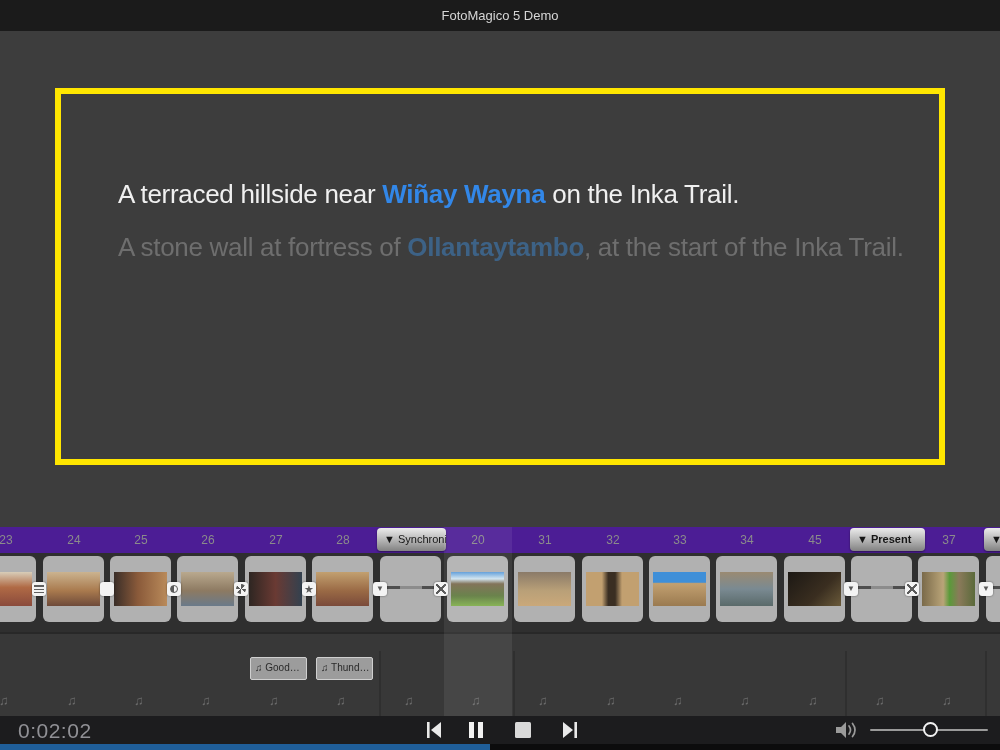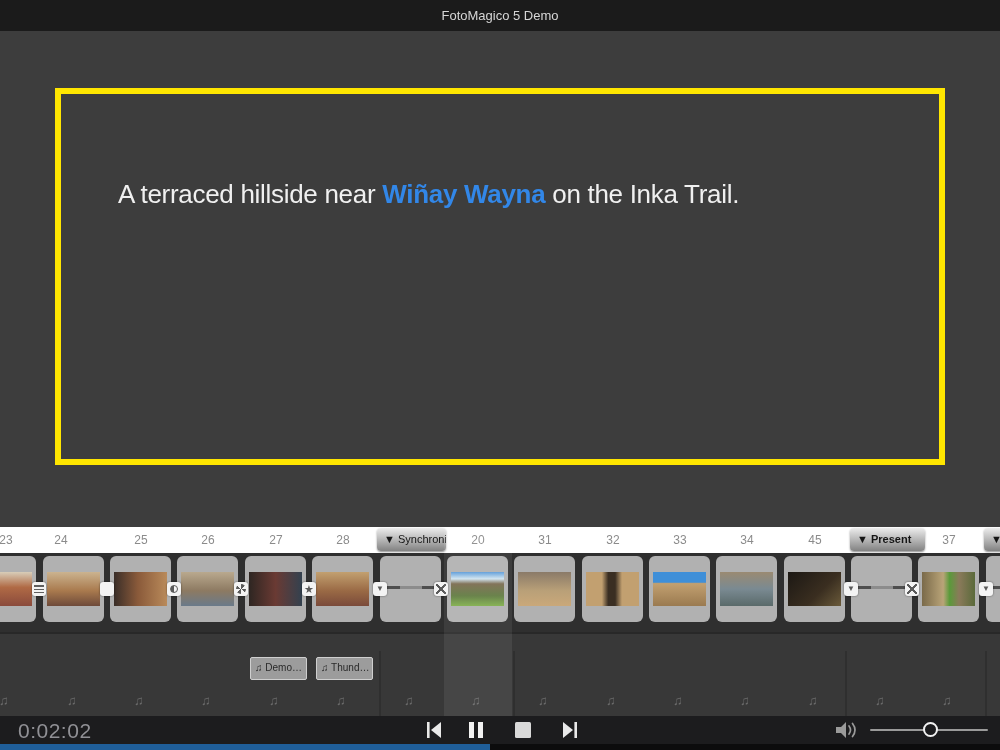--- a/index.html
+++ b/index.html
@@ -17,21 +17,21 @@
   .slide-text{position:absolute;left:118px;top:146px;width:800px;font-size:26px;line-height:35px;
               letter-spacing:-0.3px;}
   .slide-text p{margin:0 0 18px 0;}
   .t-white{color:#f0f0f0;text-align:center;}
   .t-blue{color:#3287e8;font-weight:bold;}
   .t-gray{color:#6e6e6e;}
   .t-mblue{color:#3d6286;font-weight:bold;}
 
   
   .timeline{position:absolute;left:0;top:527px;width:1000px;height:189px;background:#383838;}
-  .chapter-row{position:absolute;left:0;top:0;width:1000px;height:26px;background:#ffffff;}
+  .chapter-row{position:absolute;left:0;top:0;width:1000px;height:26px;background:#4c1d95;}
   .num{position:absolute;top:6px;width:34px;text-align:center;font-size:12px;color:#8b8b8b;}
   .chapter-label{position:absolute;top:1px;height:23px;box-sizing:border-box;padding:0 7px;
                  background:linear-gradient(180deg,#ececec 0%,#bdbdbd 45%,#828282 100%);
                  border-radius:4px;color:#161616;font-size:11px;line-height:23px;white-space:nowrap;
                  overflow:hidden;box-shadow:0 1px 2px rgba(0,0,0,.45);}
   .thumbs-row{position:absolute;left:0;top:26px;width:1000px;height:79px;background:#2f2f2f;}
   .slide-cell{position:absolute;top:3px;width:61px;height:66px;background:#b1b1b1;border-radius:6px;}
   .slide-photo{position:absolute;left:4px;top:16px;width:53px;height:34px;background:#888;}
   .title-line{position:absolute;top:33px;height:3px;background:#4e4e4e;z-index:3;}
   .title-line .lbl{position:absolute;left:50%;margin-left:-11px;top:0;width:22px;height:3px;background:#8c8c8c;}
@@ -77,27 +77,28 @@
 </style>
 </head>
 <body>
 
 <div class="titlebar">FotoMagico 5 Demo</div>
 
 <div class="stage">
   <div class="slide-frame"></div>
   <div class="slide-text">
       <p><span class="t-white">A terraced hillside near </span><span class="t-blue">Wiñay Wayna</span><span class="t-white"> on the Inka Trail.</span></p>
+      <p><span class="t-gray">A stone wall at fortress of </span><span class="t-mblue">Ollantaytambo</span><span class="t-gray">, at the start of the Inka Trail.</span></p>
     </div>
 </div>
 
 <div class="timeline">
   <div class="chapter-row">
       <div class="num" style="left: -11px;">23</div>
-      <div class="num" style="left: 44px; text-align: center;">24</div>
+      <div class="num" style="left: 57px; text-align: center;">24</div>
       <div class="num" style="left: 124px;">25</div>
       <div class="num" style="left: 191px;">26</div>
       <div class="num" style="left: 259px;">27</div>
       <div class="num" style="left: 326px;">28</div>
       <div class="num" style="left: 461px;">20</div>
       <div class="num" style="left: 528px;">31</div>
       <div class="num" style="left: 596px;">32</div>
       <div class="num" style="left: 663px;">33</div>
       <div class="num" style="left: 730px;">34</div>
       <div class="num" style="left: 798px;">45</div>
@@ -166,21 +167,21 @@
       <div class="slide-cell" style="left: 986px;"></div>
       <div class="title-line" style="left: 989px; width: 55px;"></div>
       <div class="tr-icon tr-down" style="left: 979px;">▼</div>
     </div>
   <div class="dark-gap"></div>
   <div class="audio-region">
       <div class="vsep" style="left: 379px;"></div>
       <div class="vsep" style="left: 513px;"></div>
       <div class="vsep" style="left: 845px;"></div>
       <div class="vsep" style="left: 985px;"></div>
-      <div class="audio-clip" style="left: 250px; width: 57px;">♫ Demo…</div>
+      <div class="audio-clip" style="left: 250px; width: 57px;">♫ Good…</div>
       <div class="audio-clip" style="left: 316px; width: 57px;">♫ Thund…</div>
       <div class="note" style="left: -1px;">♫</div>
       <div class="note" style="left: 67px;">♫</div>
       <div class="note" style="left: 134px;">♫</div>
       <div class="note" style="left: 201px;">♫</div>
       <div class="note" style="left: 269px;">♫</div>
       <div class="note" style="left: 336px;">♫</div>
       <div class="note" style="left: 404px;">♫</div>
       <div class="note" style="left: 471px;">♫</div>
       <div class="note" style="left: 538px;">♫</div>

